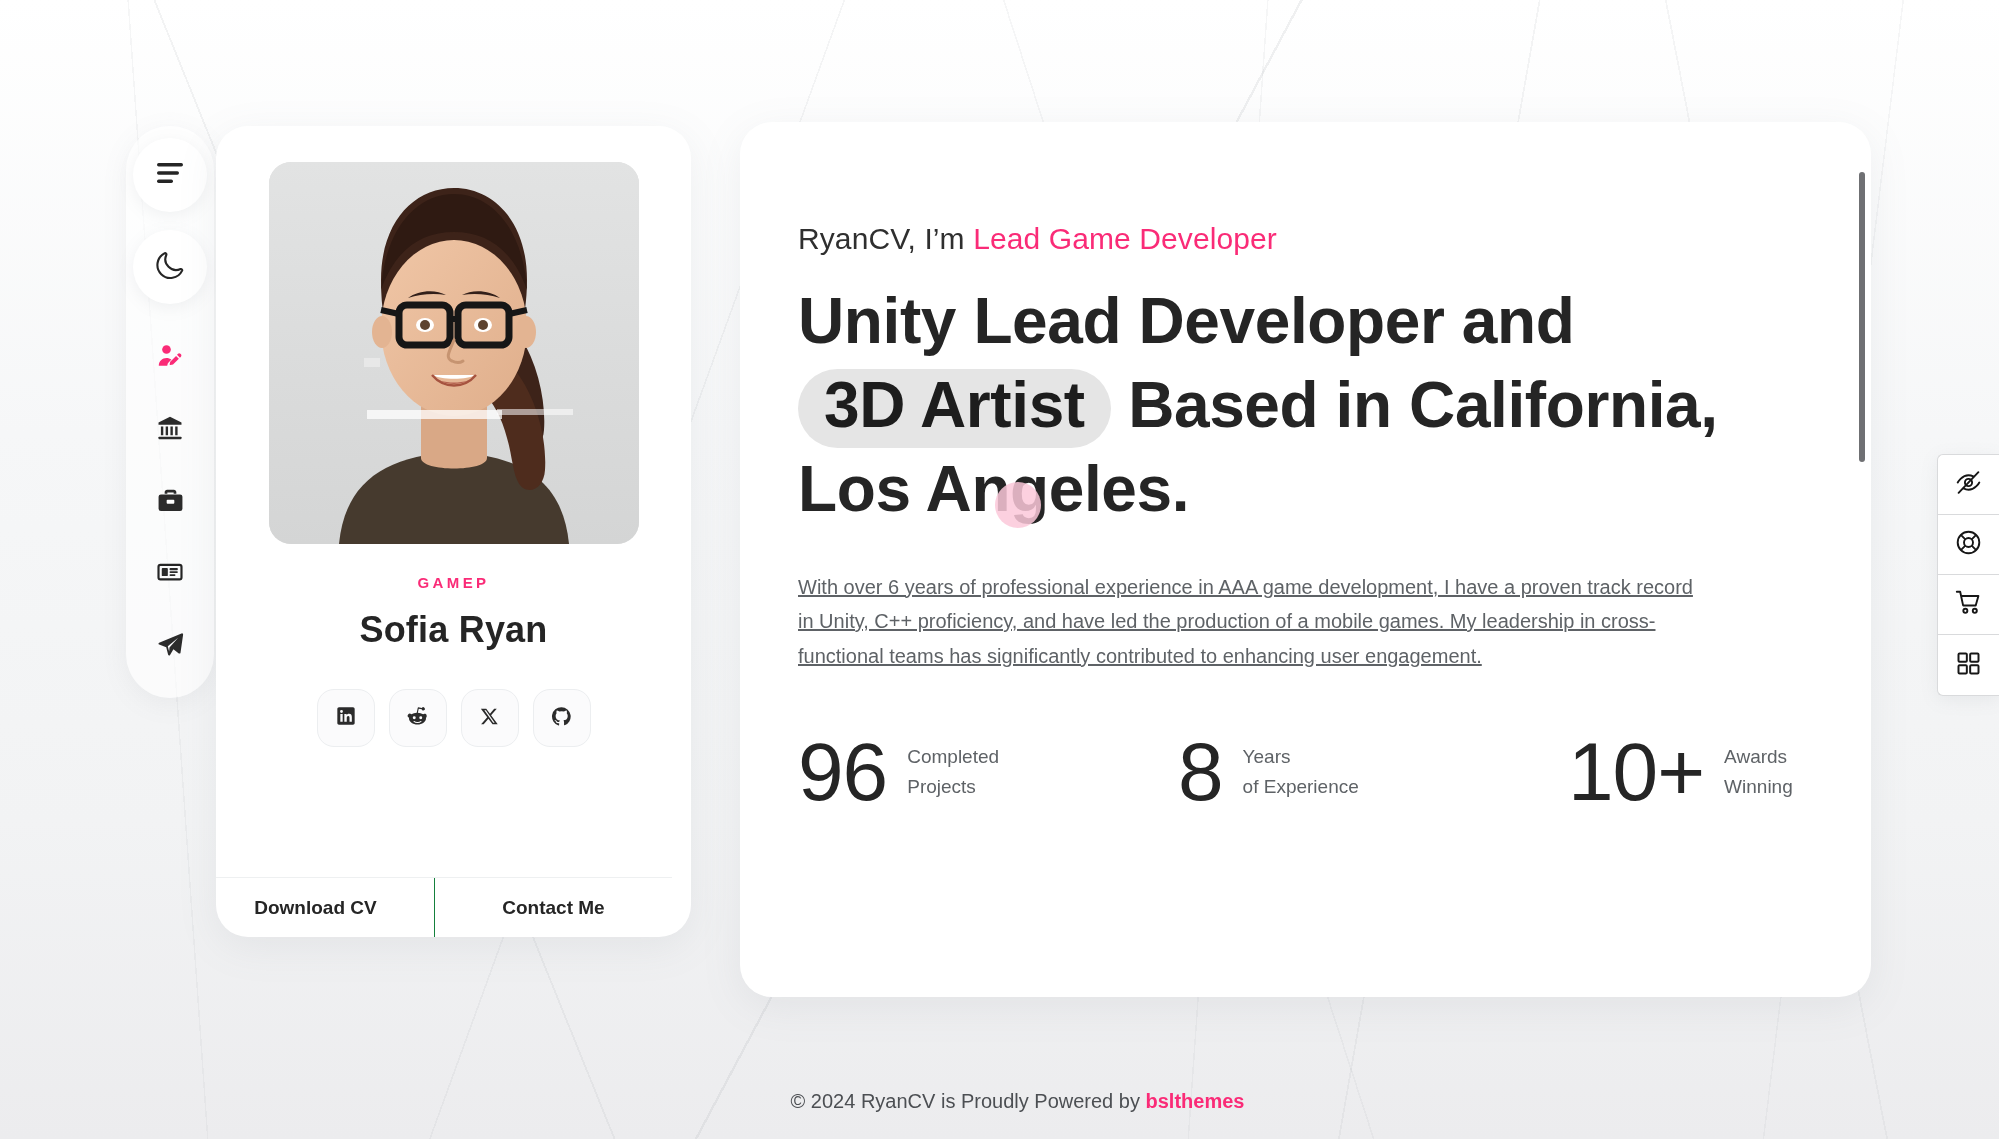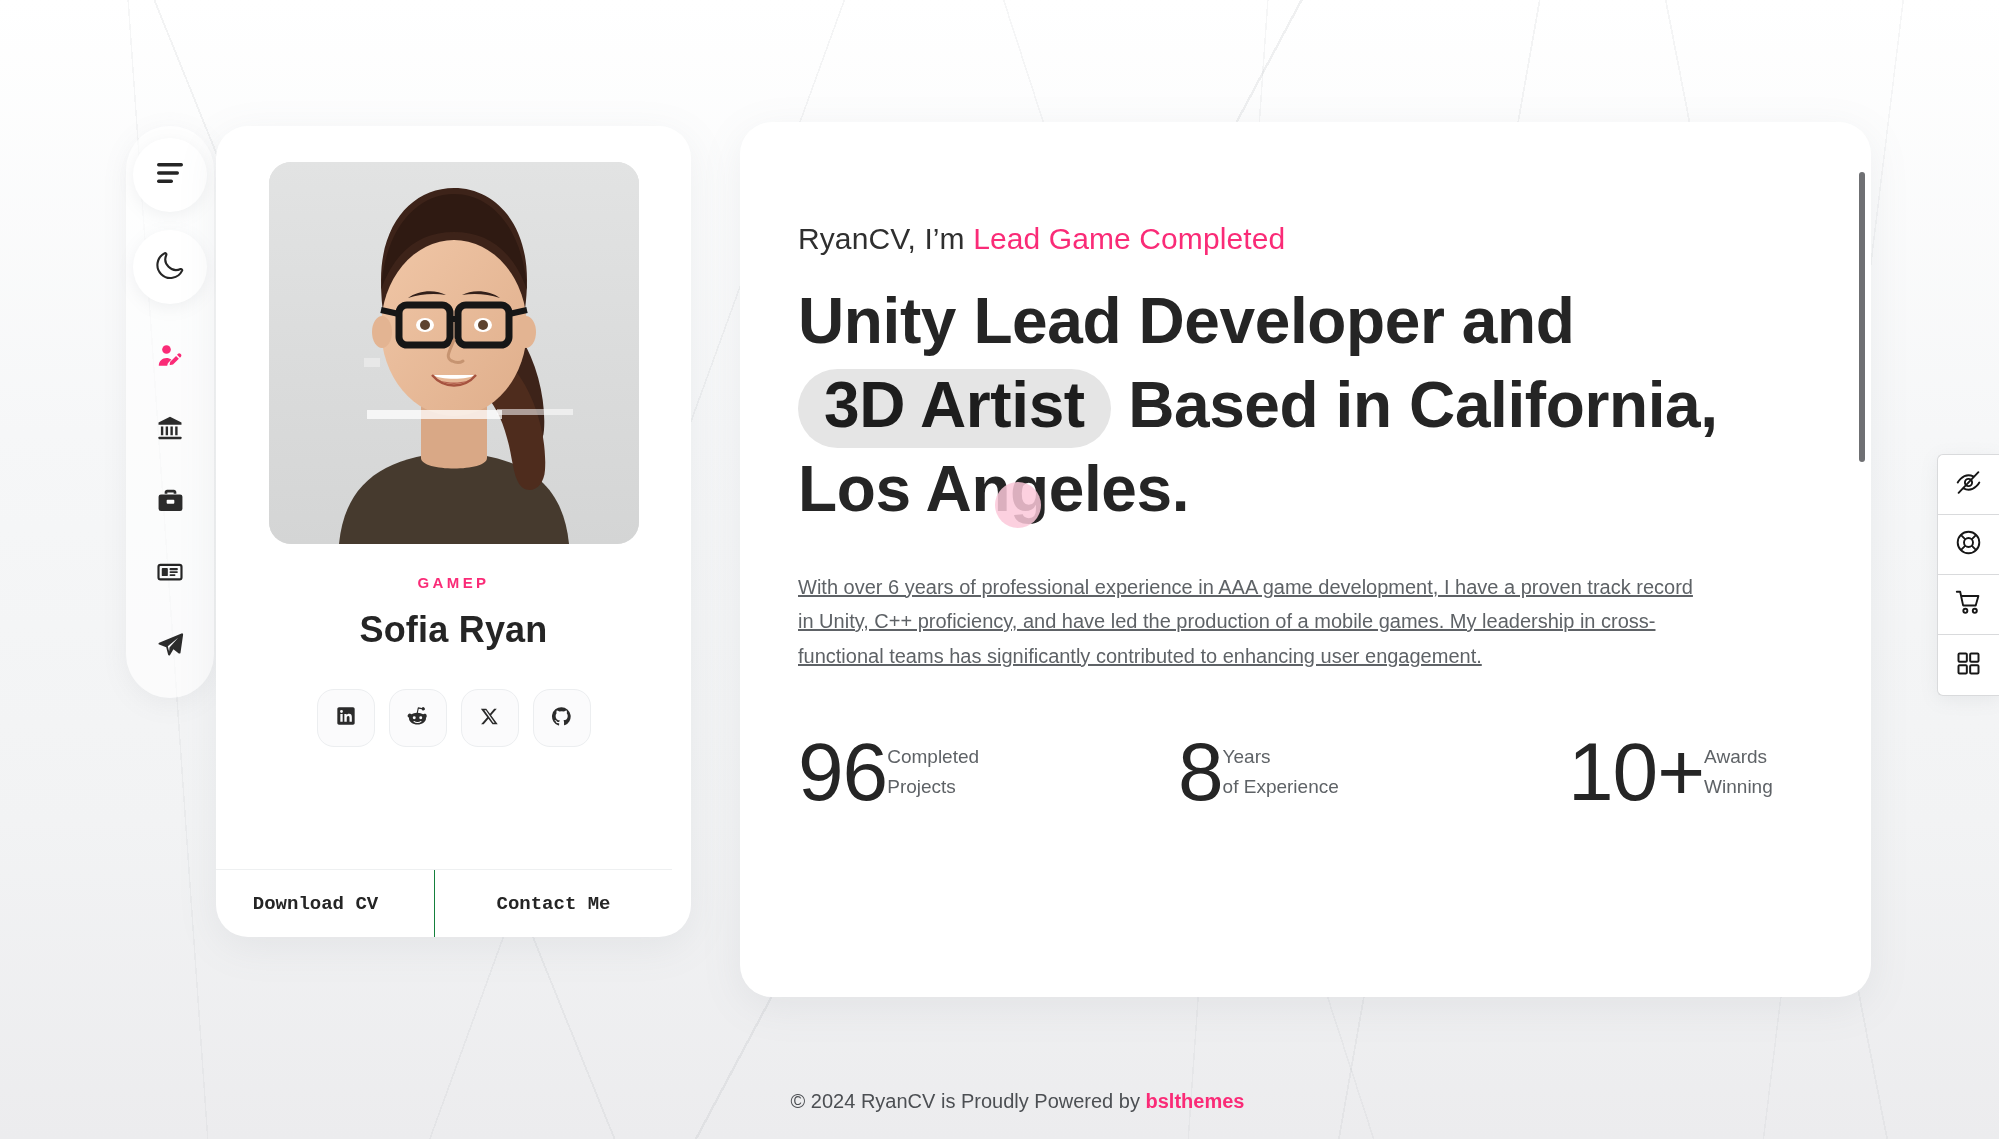--- a/index.html
+++ b/index.html
@@ -114,22 +114,21 @@
     cursor: pointer;
   }
   .social-btn svg { fill: #2b2b2b; }
 
   .card-actions {
     margin-top: auto;
     width: calc(100% + 76px);
     margin-left: -38px;
     border-top: 1px solid #eef0f1;
     display: flex;
-    height: 68px;
-    font-family: Liberation Mono, monospace;
+    height: 60px;
   }
   .card-action {
     flex: 1;
     display: flex; align-items: center; justify-content: center;
     font-size: 19px; font-weight: 700; color: #252525;
     cursor: pointer;
   }
   .card-action + .card-action { border-left: 1px solid #15803d; }
 
   
@@ -185,21 +184,21 @@
     color: #5e6266;
     text-decoration: underline;
   }
 
   .stats {
     margin-top: 58px;
     display: flex;
     gap: 0;
     max-width: 1000px;
   }
-  .stat { display: flex; align-items: center; gap: 0; }
+  .stat { display: flex; align-items: center; gap: 20px; }
   .stat:nth-child(1) { width: 380px; }
   .stat:nth-child(2) { width: 390px; }
   .stat-num {
     font-size: 82px;
     font-weight: 300;
     color: #252525;
     line-height: 1;
     letter-spacing: -1px;
   }
   .stat-label {
@@ -432,21 +431,21 @@
 
   <div class="card-actions">
     <div class="card-action">Download CV</div>
     <div class="card-action">Contact Me</div>
   </div>
 </div>
 
 <div class="main">
 
   <div class="hello">
-    <span>RyanCV, I’m </span><span class="accent">Lead Game Completed</span>
+    <span>RyanCV, I’m </span><span class="accent">Lead Game Developer</span>
   </div>
 
   <h1 class="headline">
     <span>Unity Lead Developer and </span><span class="hl-badge">3D Artist</span><span> Based in California, Los Angeles.</span>
     <span class="pink-dot"></span>
   </h1>
 
   <p class="bio">With over 6 years of professional experience in AAA game development, I have a proven track record in Unity, C++ proficiency, and have led the production of a mobile games. My leadership in cross-functional teams has significantly contributed to enhancing user engagement.</p>
 
   <div class="stats">

